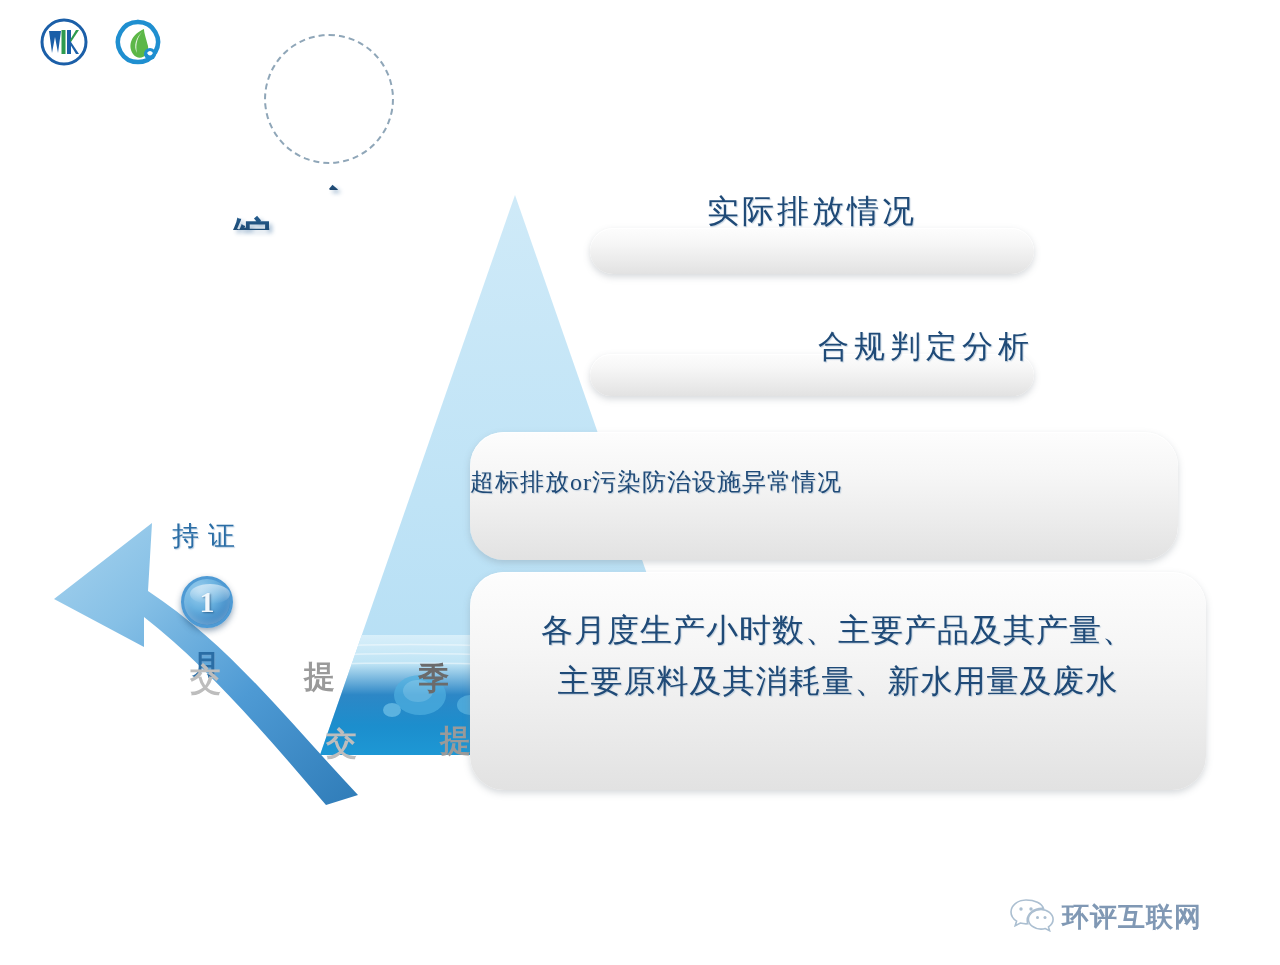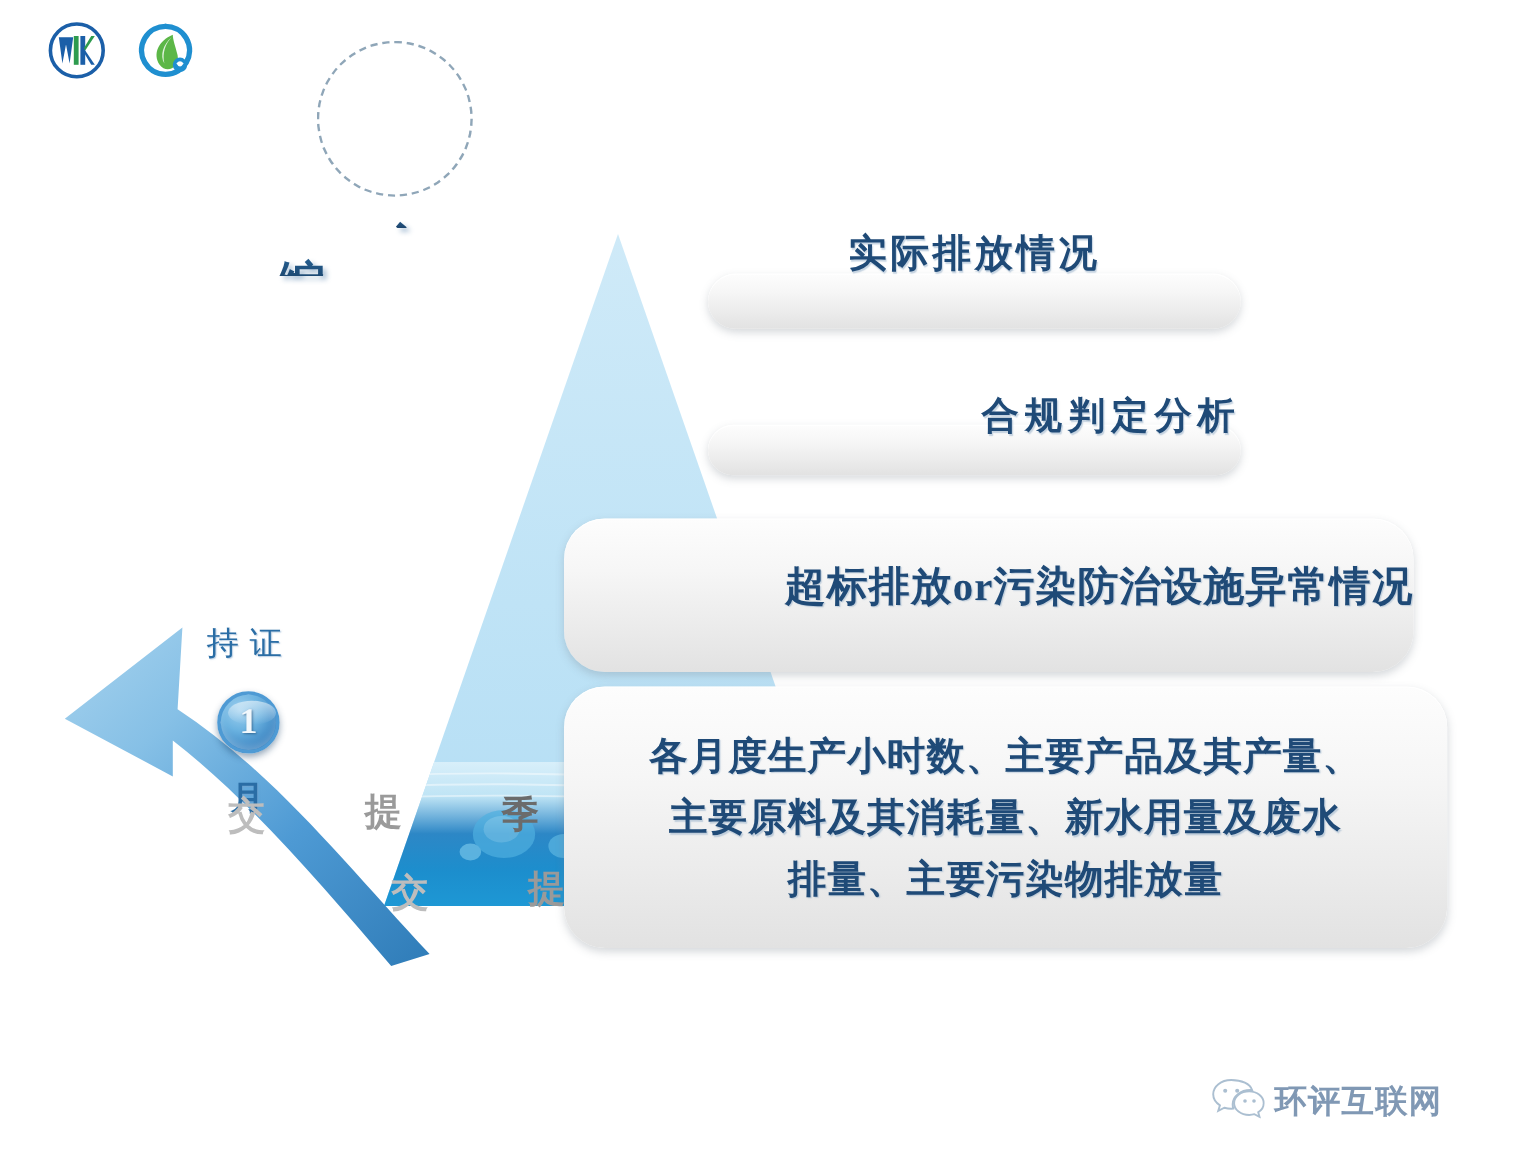--- a/index.html
+++ b/index.html
@@ -96,27 +96,27 @@
     background:linear-gradient(180deg,#fdfdfd 0%,#f6f6f6 34%,#ececec 68%,#e2e2e2 100%);
     box-shadow:0 3px 7px rgba(120,130,140,.30), 0 1px 0 rgba(255,255,255,.9) inset;
   }
   #cbox1{left:590px;top:228px;width:444px;height:46px;}
   #cbox2{left:590px;top:354px;width:444px;height:42px;}
   #cbox3{left:470px;top:432px;width:708px;height:128px;border-radius:34px;}
   #cbox4{left:470px;top:572px;width:736px;height:218px;border-radius:34px;}
 
   
   .btext{
-    position:absolute;color:#1f4a77;font-weight:bold;white-space:pre;
+    position:absolute;color:#1f4a77;font-weight:normal;white-space:pre;
     font-family:"Liberation Serif","DejaVu Serif",serif;
     text-shadow:1px 1px 1px rgba(150,175,200,.55);
   }
   #btext1{left:590px;top:190px;width:444px;text-align:center;font-size:32px;letter-spacing:3px;}
   #btext2{left:590px;top:326px;width:444px;text-align:right;font-size:31px;letter-spacing:5px;}
-  #btext3{left:470px;top:466px;width:708px;text-align:right;font-size:34px;letter-spacing:1px;}
+  #btext3{left:470px;top:466px;width:708px;text-align:left;font-size:24px;letter-spacing:1px;}
   #btext4{
     left:470px;top:605px;width:736px;text-align:center;font-size:32px;
     line-height:51px;letter-spacing:1px;white-space:normal;
   }
   #btext4 .ln{display:block;}
 
   
   .watermark{
     position:absolute;left:1010px;top:898px;display:flex;align-items:center;gap:8px;opacity:.85;justify-content:space-between;
   }
@@ -248,21 +248,20 @@
   <div class="cbox" id="cbox2"></div>
   <div class="cbox" id="cbox3"></div>
   <div class="cbox" id="cbox4"></div>
 
   <div class="btext" id="btext1">实际排放情况</div>
   <div class="btext" id="btext2">合规判定分析</div>
   <div class="btext" id="btext3">超标排放or污染防治设施异常情况</div>
   <div class="btext" id="btext4">
     <span class="ln">各月度生产小时数、主要产品及其产量、</span>
     <span class="ln">主要原料及其消耗量、新水用量及废水</span>
-    <span class="ln">排量、主要污染物排放量</span>
   </div>
 
   <div class="watermark">
     <span>
       <svg width="44" height="34" viewBox="0 0 44 34">
         <path d="M16 2 C7.5 2 1 7.4 1 13.9 c0 3.7 2.2 7 5.6 9.2 l-1.4 4.6 5.1 -2.6 c1.8 .5 3.7 .8 5.7 .8 .6 0 1.2 0 1.8 -.1 -.4 -1.1 -.6 -2.3 -.6 -3.5 0 -6.6 6.6 -11.9 14.8 -11.9 .5 0 1 0 1.5 .1 C31.9 5 24.6 2 16 2 Z" fill="none" stroke="#9db4c9" stroke-width="1.6"></path>
         <circle cx="11" cy="11" r="1.7" fill="#9db4c9"></circle>
         <circle cx="21" cy="11" r="1.7" fill="#9db4c9"></circle>
         <path d="M31 11.5 C24 11.5 18.4 15.9 18.4 21.3 c0 5.4 5.6 9.8 12.6 9.8 1.5 0 3 -.2 4.3 -.6 l4.3 2.2 -1.1 -3.8 c2.8 -1.8 4.6 -4.5 4.6 -7.6 0 -5.4 -5.6 -9.8 -12.1 -9.8 Z" fill="#ffffff" stroke="#9db4c9" stroke-width="1.6"></path>
         <circle cx="27.5" cy="19.5" r="1.5" fill="#9db4c9"></circle>

